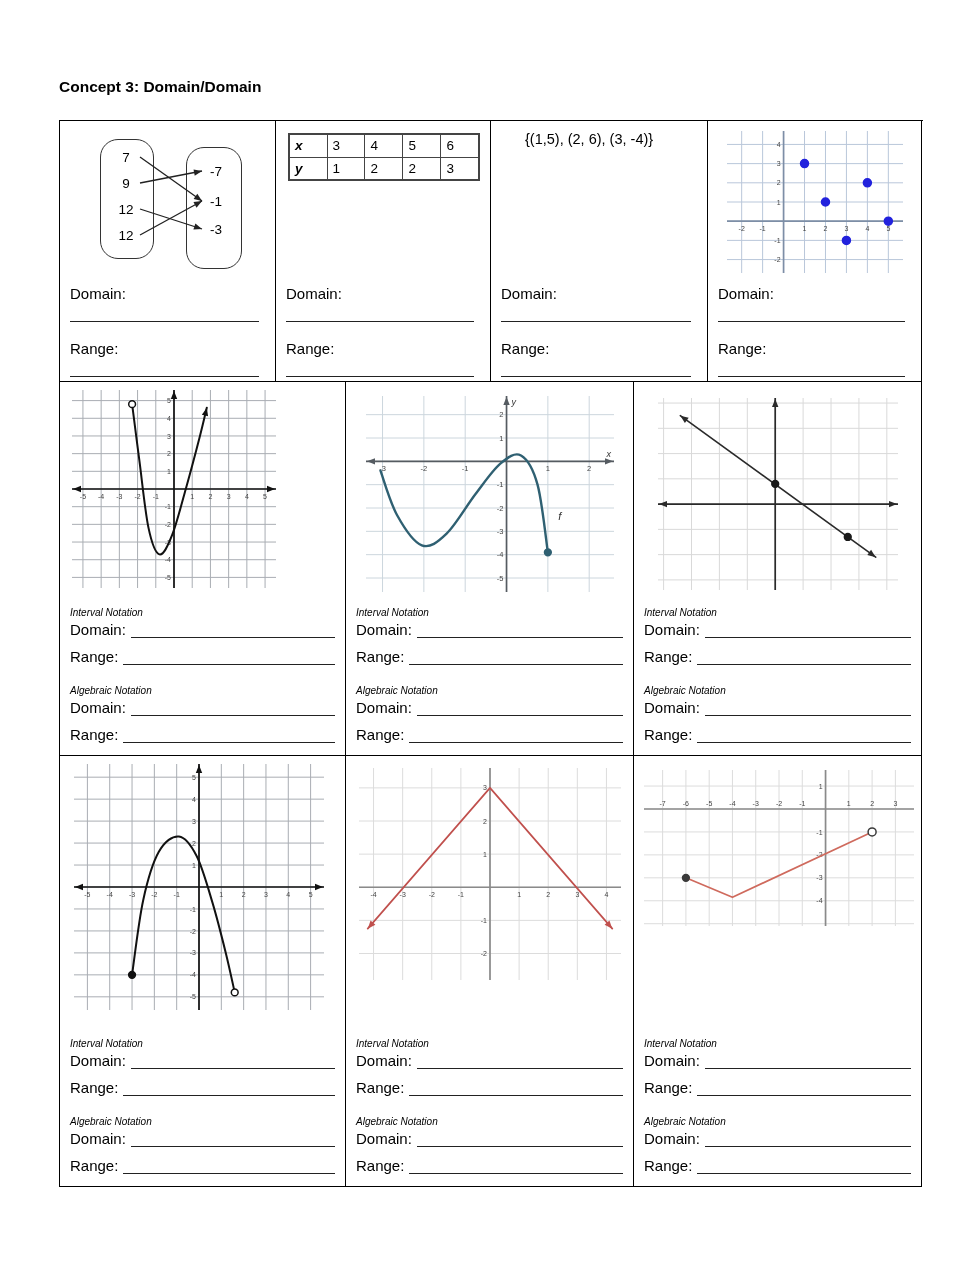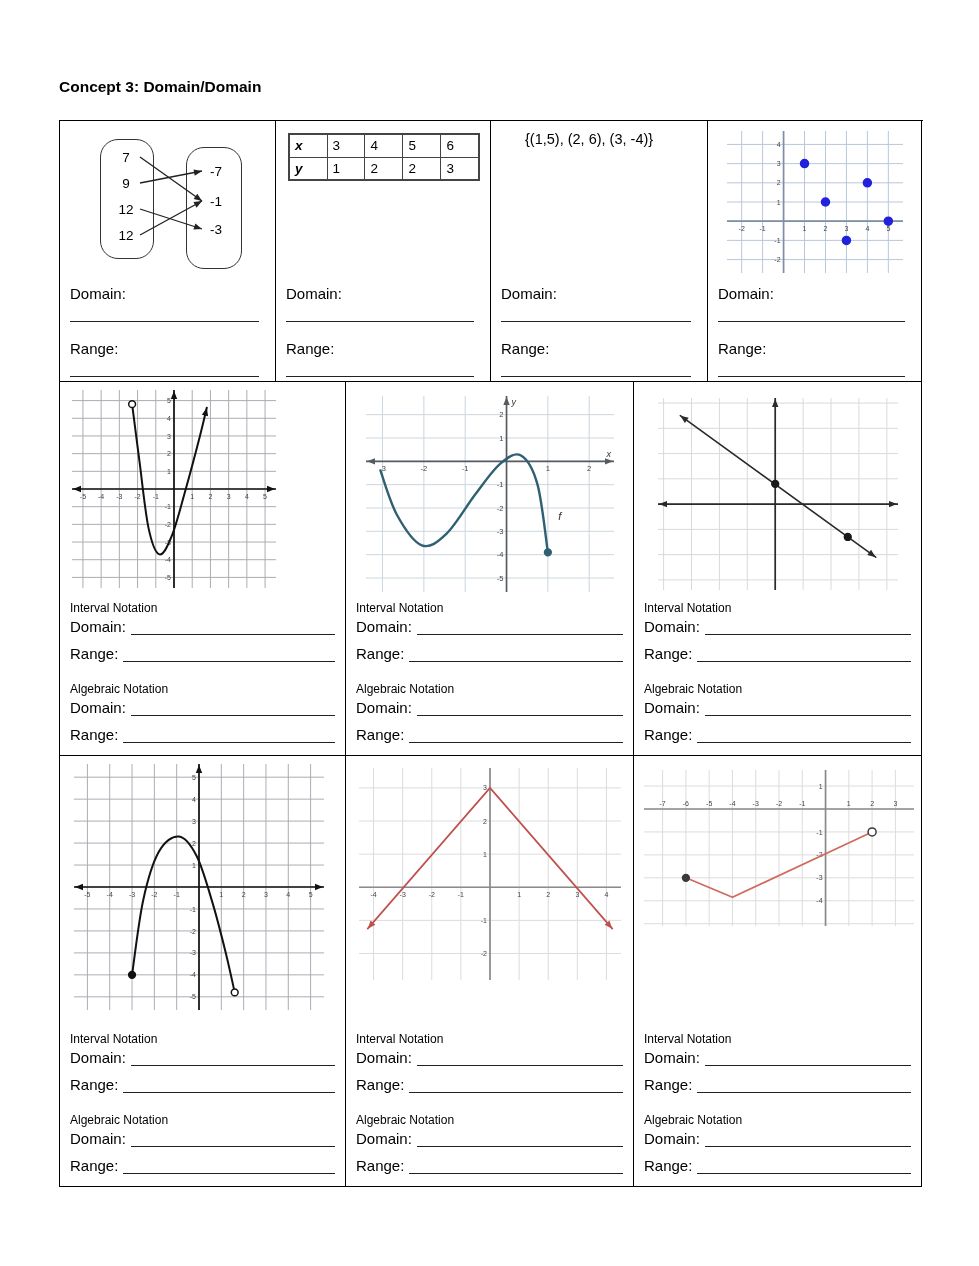--- a/index.html
+++ b/index.html
@@ -51,21 +51,21 @@
   .g-scatter { width:176px; height:142px; margin:2px auto 0; }
   .g-r2c1 { width:204px; height:198px; margin-left:2px; }
   .g-r2c2 { width:248px; height:196px; margin:6px auto 0; }
   .g-r2c3 { width:240px; height:192px; margin:8px auto 0; }
   .g-r3c1 { width:250px; height:246px; margin-left:4px; }
   .g-r3c2 { width:262px; height:212px; margin:4px auto 0; }
   .g-r3c3 { width:270px; height:156px; margin:6px auto 0; }
 
   
   .notes { margin-top:auto; padding-bottom:4px; }
-  .note-title { font-size:12px; }
+  .note-title { font-size:10px;font-style:italic; }
   .note-title.second { margin-top:20px; }
   .note-row { display:flex; align-items:flex-end; font-size:15px; margin-top:10px; }
   .note-title + .note-row { margin-top:3px; }
   .note-row .fill { flex:1; border-bottom:1.2px solid #222; margin-left:5px; height:14px; }
 </style>
 </head>
 <body>
 
 <div class="title">Concept 3: Domain/Domain</div>
 

